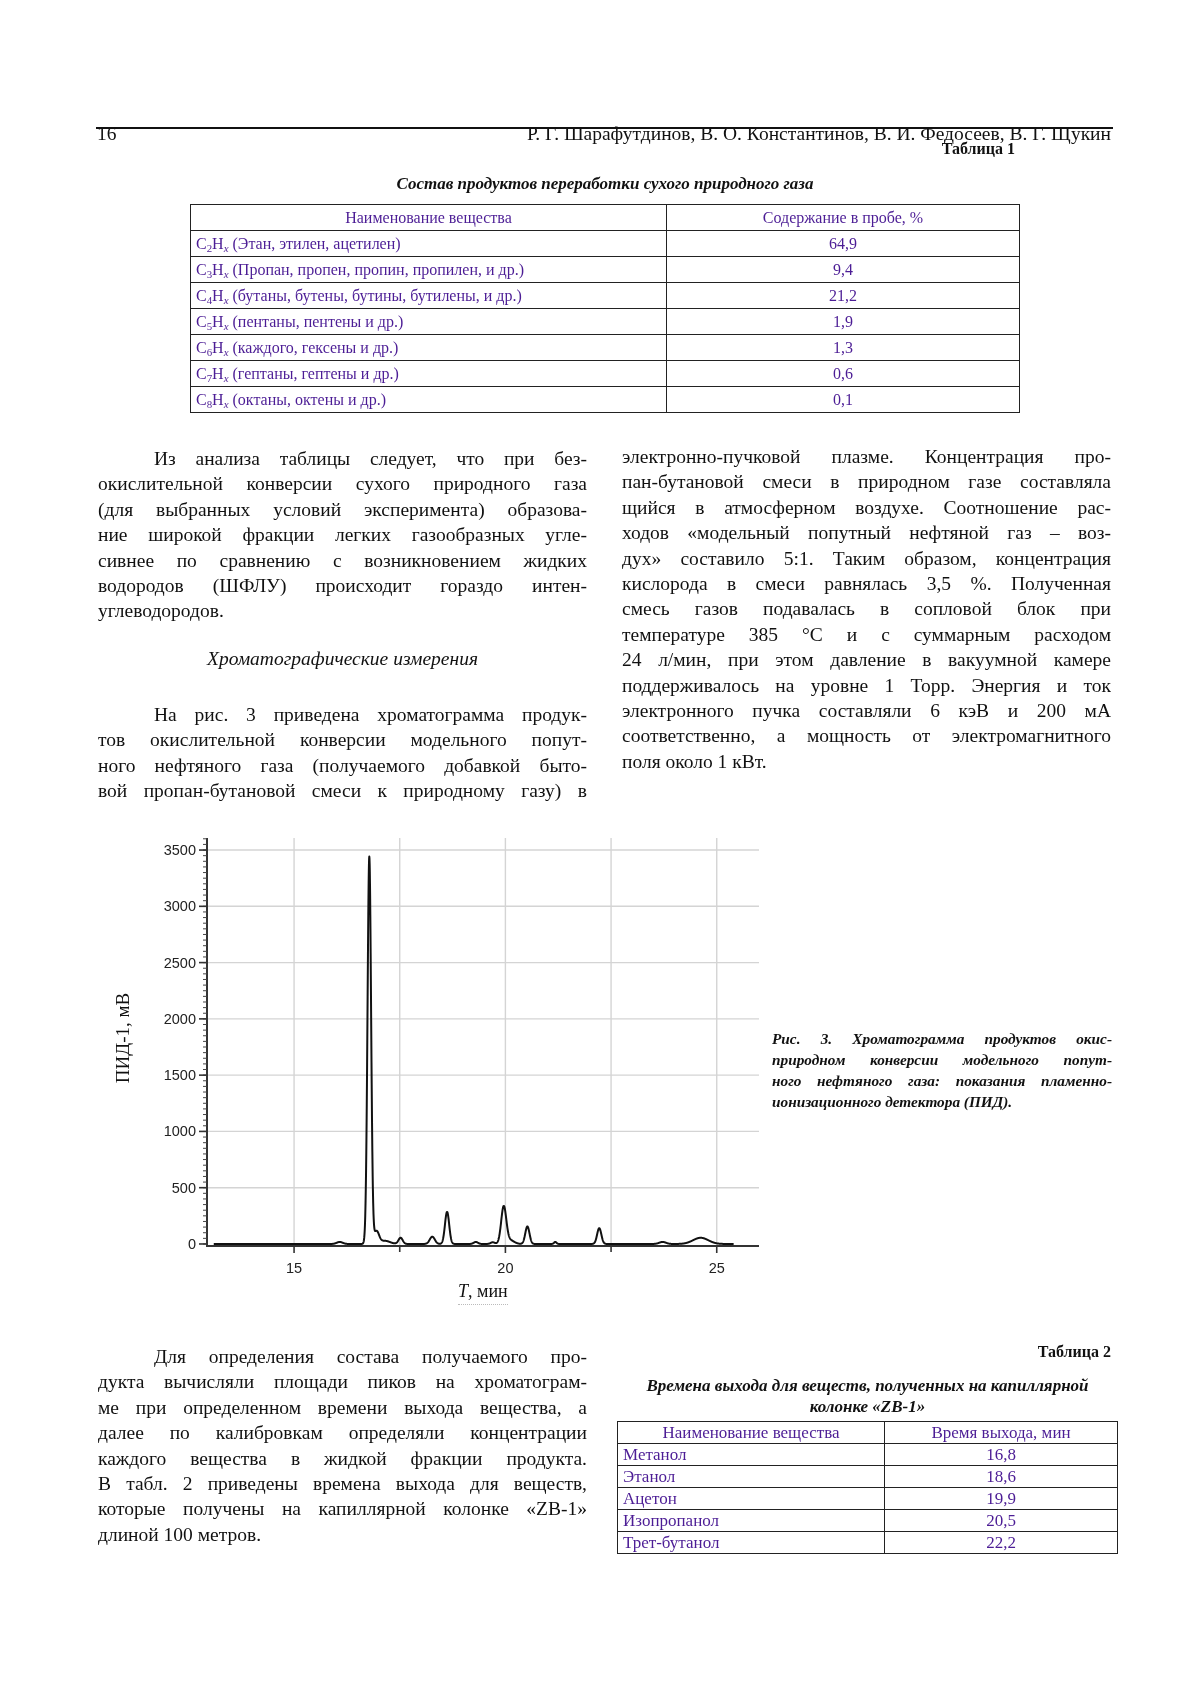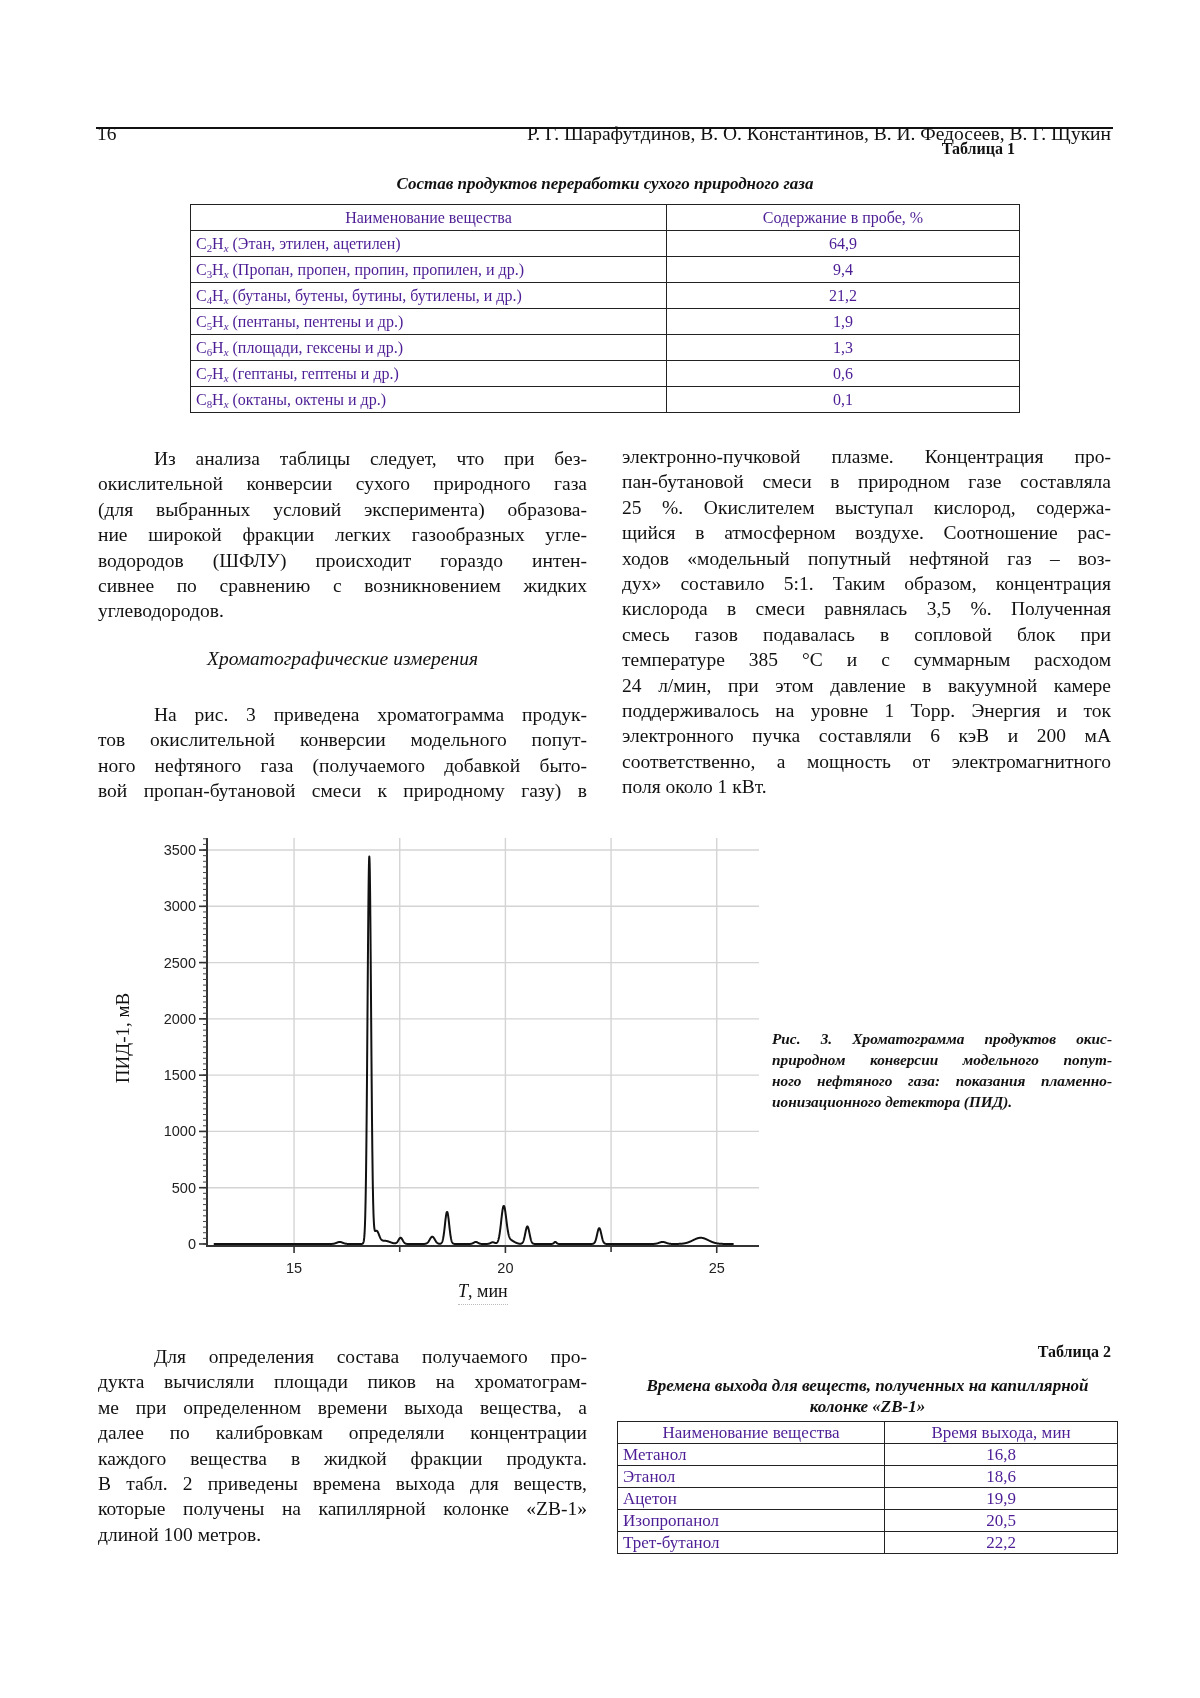--- a/index.html
+++ b/index.html
@@ -80,55 +80,54 @@
         </tr>
         <tr>
           <td class="c1 left"><span><span>C</span><sub>4</sub><span>H</span><sub><i>x</i></sub></span><span> (бутаны, бутены, бутины, бутилены, и др.)</span></td>
           <td class="center">21,2</td>
         </tr>
         <tr>
           <td class="c1 left"><span><span>C</span><sub>5</sub><span>H</span><sub><i>x</i></sub></span><span> (пентаны, пентены и др.)</span></td>
           <td class="center">1,9</td>
         </tr>
         <tr>
-          <td class="c1 left"><span><span>C</span><sub>6</sub><span>H</span><sub><i>x</i></sub></span><span> (площади, гексены и др.)</span></td>
+          <td class="c1 left"><span><span>C</span><sub>6</sub><span>H</span><sub><i>x</i></sub></span><span> (каждого, гексены и др.)</span></td>
           <td class="center">1,3</td>
         </tr>
         <tr>
           <td class="c1 left"><span><span>C</span><sub>7</sub><span>H</span><sub><i>x</i></sub></span><span> (гептаны, гептены и др.)</span></td>
           <td class="center">0,6</td>
         </tr>
         <tr>
           <td class="c1 left"><span><span>C</span><sub>8</sub><span>H</span><sub><i>x</i></sub></span><span> (октаны, октены и др.)</span></td>
           <td class="center">0,1</td>
         </tr>
       </tbody>
   </table>
 
   <div id="left-p1" class="col indent last-left">
       <div class="line first">Из анализа таблицы следует, что при без-</div>
       <div class="line">окислительной конверсии сухого природного газа</div>
       <div class="line">(для выбранных условий эксперимента) образова-</div>
       <div class="line">ние широкой фракции легких газообразных угле-</div>
+      <div class="line">сивнее по сравнению с возникновением жидких</div>
       <div class="line">водородов (ШФЛУ) происходит гораздо интен-</div>
-      <div class="line">сивнее по сравнению с возникновением жидких</div>
       <div class="line last">углеводородов.</div>
     </div>
   <div id="left-sub" class="abs">Хроматографические измерения</div>
   <div id="left-p2" class="col indent">
       <div class="line first">На рис. 3 приведена хроматограмма продук-</div>
       <div class="line">тов окислительной конверсии модельного попут-</div>
       <div class="line">ного нефтяного газа (получаемого добавкой быто-</div>
       <div class="line last">вой пропан-бутановой смеси к природному газу) в</div>
     </div>
 
   <div id="right-col" class="col last-left">
       <div class="line first">электронно-пучковой плазме. Концентрация про-</div>
       <div class="line">пан-бутановой смеси в природном газе составляла</div>
-      <div class="line">25 %. Окислителем выступал кислород, содержа-</div>
       <div class="line">щийся в атмосферном воздухе. Соотношение рас-</div>
       <div class="line">ходов «модельный попутный нефтяной газ – воз-</div>
       <div class="line">дух» составило 5:1. Таким образом, концентрация</div>
       <div class="line">кислорода в смеси равнялась 3,5 %. Полученная</div>
       <div class="line">смесь газов подавалась в сопловой блок при</div>
       <div class="line">температуре 385 °С и с суммарным расходом</div>
       <div class="line">24 л/мин, при этом давление в вакуумной камере</div>
       <div class="line">поддерживалось на уровне 1 Торр. Энергия и ток</div>
       <div class="line">электронного пучка составляли 6 кэВ и 200 мА</div>
       <div class="line">соответственно, а мощность от электромагнитного</div>

